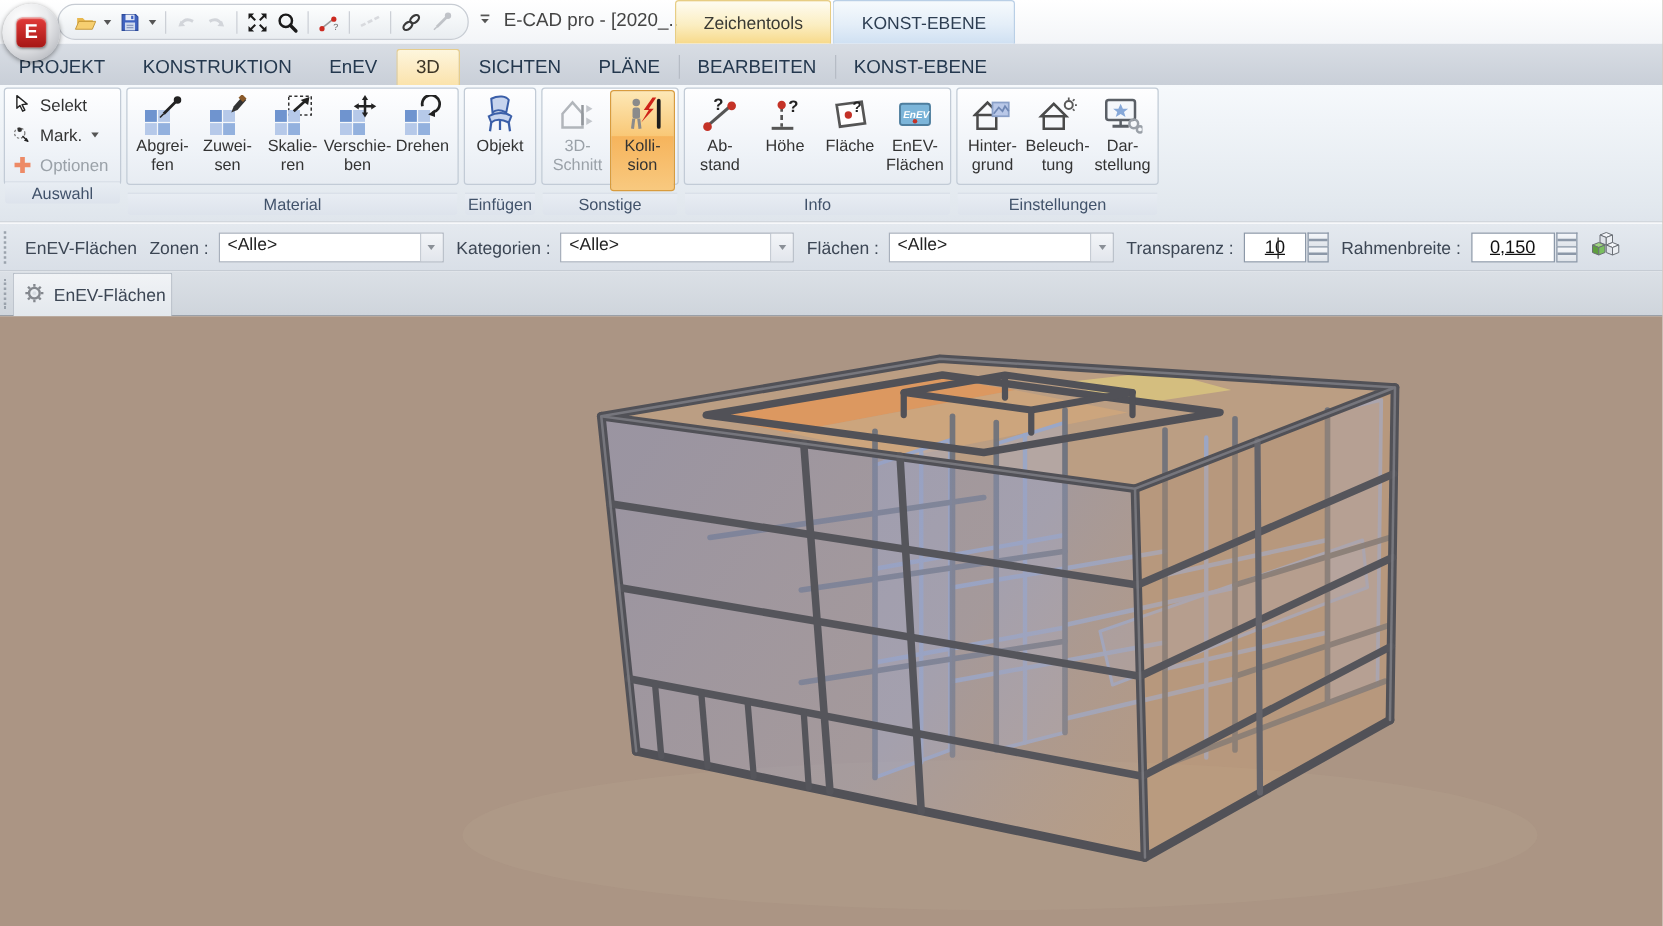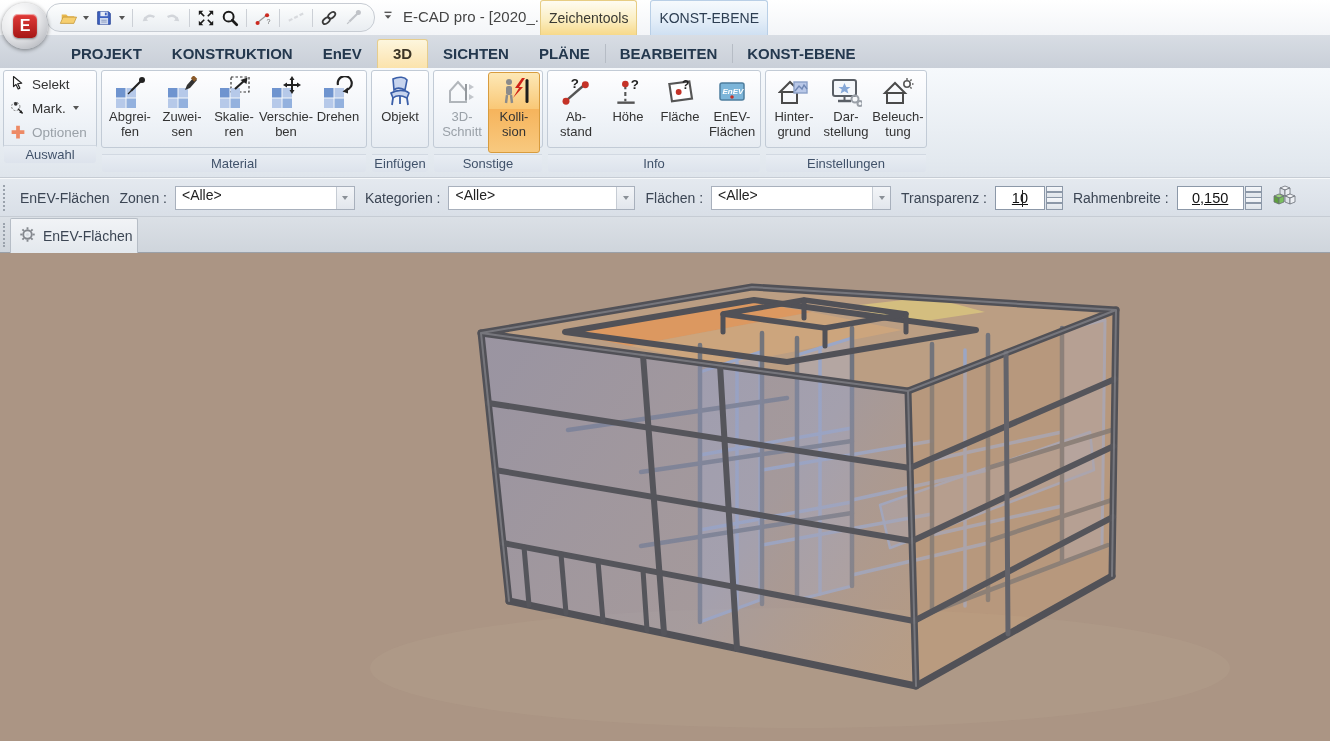--- a/index.html
+++ b/index.html
@@ -20,26 +20,26 @@
     display:flex;align-items:center;padding:0 10px;gap:2px;z-index:20;}
   .qat-btn{width:22px;height:22px;display:flex;align-items:center;justify-content:center;border-radius:3px;}
   .qat-btn svg{width:18px;height:18px;}
   .qat-sep{width:1px;height:18px;background:#ccd0d6;margin:0 3px;}
   .dd-caret{width:0;height:0;border-left:3.5px solid transparent;border-right:3.5px solid transparent;
     border-top:4px solid #555;margin:0 2px;}
   .qat-more{position:absolute;left:381px;top:9px;z-index:20;}
   .window-title{position:absolute;left:403px;top:8px;font-size:15px;color:#444;z-index:5;}
   .ctx-tabs{position:absolute;left:540px;top:0;height:34px;display:flex;z-index:6;}
   .ctx-tab{height:34px;display:flex;align-items:center;justify-content:center;
-    font-size:14px;color:#3a3a34;padding:0 8px;border-radius:3px 3px 0 0;margin-right:13px;}
+    font-size:14px;color:#3a3a34;padding:0 22px;border-radius:3px 3px 0 0;margin-right:1px;}
   .ctx-orange{background:linear-gradient(#fefcf2 0%,#fbeec2 55%,#f7d98a 100%);border:1px solid #e7cd84;border-bottom:none;}
   .ctx-blue{background:linear-gradient(#f6fafd 0%,#e4eef8 55%,#cfe0f2 100%);border:1px solid #b9cfe6;border-bottom:none;color:#2d3e52;}
   
   .tabstrip{position:absolute;left:0;top:35px;width:1330px;height:33px;
-    background:linear-gradient(#d8dde4,#c9cfd8);display:flex;align-items:flex-end;padding-left:56px;box-sizing:border-box;font-weight:bold;}
+    background:linear-gradient(#d8dde4,#c9cfd8);display:flex;align-items:flex-end;box-sizing:border-box;}
   .rtab{height:29px;line-height:29px;padding:0 15px;font-size:15px;color:#24384e;position:relative;}
   .rtab.sep-before::before{content:"";position:absolute;left:0;top:5px;bottom:5px;width:1px;background:#b6bcc5;}
   .rtab.active{background:linear-gradient(#fdf6dd,#fceac0 60%,#fbe3ac);border:1px solid #e6cd8d;border-bottom:none;
     border-radius:3px 3px 0 0;height:28px;line-height:28px;color:#3c3526;}
   
   .ribbon{position:absolute;left:0;top:68px;width:1330px;height:110px;
     background:linear-gradient(#f6f9fc,#e3e9ef 85%,#dfe5ec);
     border-bottom:1px solid #c6ccd4;box-sizing:border-box;display:flex;gap:4px;padding:2px 0 4px 3px;}
   .rgroup{height:78px;border:1px solid #c2cbd6;border-radius:3px;
     background:linear-gradient(#fefeff,#eef2f7 70%,#e7ecf2);display:flex;flex-direction:column;box-sizing:border-box;}
@@ -406,44 +406,44 @@
               <polygon points="2,16 12,6 22,16" fill="none" stroke="#4a4a4a" stroke-width="2"></polygon>
               <path d="M4 15 L4 27 L19 27 L19 15" fill="none" stroke="#4a4a4a" stroke-width="2"></path>
               <rect x="16" y="6" width="13" height="11" fill="#b9c8e8" stroke="#8aa0c8" stroke-width="1.4"></rect>
               <polyline points="17,15 21,10 24,13 26,9 29,13" fill="none" stroke="#6f87b4" stroke-width="1.4"></polyline>
             </svg></div>
           <div class="blbl">Hinter-</div>
           <div class="blbl">grund</div>
         </div>
         <div class="bigbtn">
           <div class="bicon"><svg viewBox="0 0 32 32" width="32" height="32">
-              <rect x="3" y="4" width="23" height="16" rx="2" fill="#f4f7fb" stroke="#5a5f66" stroke-width="2"></rect>
-              <polygon points="14.5,7 16.3,11 20.5,11 17.2,13.6 18.4,17.6 14.5,15.2 10.6,17.6 11.8,13.6 8.5,11 12.7,11" fill="#86a8d8"></polygon>
-              <line x1="14.5" y1="20" x2="14.5" y2="24" stroke="#5a5f66" stroke-width="2"></line>
-              <line x1="8" y1="25" x2="21" y2="25" stroke="#5a5f66" stroke-width="2.5"></line>
-              <circle cx="25" cy="23" r="3.5" fill="none" stroke="#9aa0a8" stroke-width="2"></circle>
-              <circle cx="30" cy="27.5" r="2.5" fill="none" stroke="#9aa0a8" stroke-width="2"></circle>
-            </svg></div>
-          <div class="blbl">Dar-</div>
-          <div class="blbl">stellung</div>
-        </div>
-        <div class="bigbtn">
-          <div class="bicon"><svg viewBox="0 0 32 32" width="32" height="32">
               <polygon points="3,17 13,7 23,17" fill="none" stroke="#4a4a4a" stroke-width="2"></polygon>
               <path d="M5 16 L5 27 L21 27 L21 16" fill="none" stroke="#4a4a4a" stroke-width="2"></path>
               <circle cx="25" cy="8" r="3.2" fill="#fff" stroke="#5a5a5a" stroke-width="1.6"></circle>
               <g stroke="#5a5a5a" stroke-width="1.4">
                 <line x1="25" y1="2" x2="25" y2="4"></line>
                 <line x1="30" y1="8" x2="31.5" y2="8"></line>
                 <line x1="28.3" y1="4.7" x2="29.6" y2="3.4"></line>
                 <line x1="28.3" y1="11.3" x2="29.6" y2="12.6"></line>
               </g>
             </svg></div>
           <div class="blbl">Beleuch-</div>
           <div class="blbl">tung</div>
+        </div>
+        <div class="bigbtn">
+          <div class="bicon"><svg viewBox="0 0 32 32" width="32" height="32">
+              <rect x="3" y="4" width="23" height="16" rx="2" fill="#f4f7fb" stroke="#5a5f66" stroke-width="2"></rect>
+              <polygon points="14.5,7 16.3,11 20.5,11 17.2,13.6 18.4,17.6 14.5,15.2 10.6,17.6 11.8,13.6 8.5,11 12.7,11" fill="#86a8d8"></polygon>
+              <line x1="14.5" y1="20" x2="14.5" y2="24" stroke="#5a5f66" stroke-width="2"></line>
+              <line x1="8" y1="25" x2="21" y2="25" stroke="#5a5f66" stroke-width="2.5"></line>
+              <circle cx="25" cy="23" r="3.5" fill="none" stroke="#9aa0a8" stroke-width="2"></circle>
+              <circle cx="30" cy="27.5" r="2.5" fill="none" stroke="#9aa0a8" stroke-width="2"></circle>
+            </svg></div>
+          <div class="blbl">Dar-</div>
+          <div class="blbl">stellung</div>
         </div>
       </div>
       <div class="rgroup-label">Einstellungen</div>
     </div>
   </div>
 
 <div class="filterbar">
   <div class="grip"></div>
   <span class="flabel">EnEV-Flächen</span>
   <span class="flabel">Zonen :</span>

